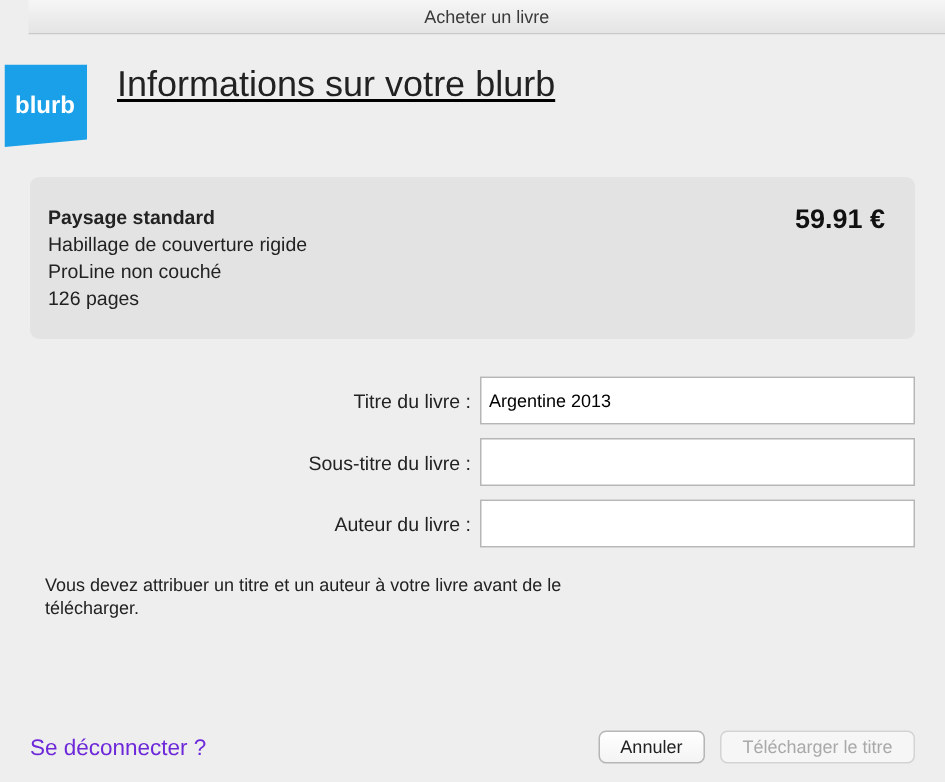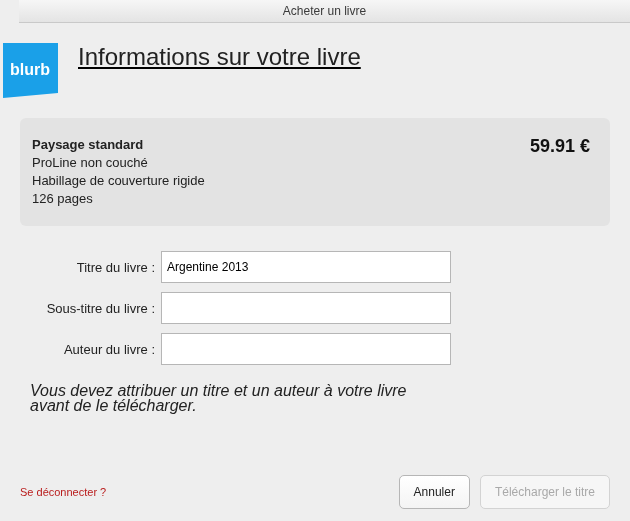--- a/index.html
+++ b/index.html
@@ -77,20 +77,21 @@
   }
 
   
   .form {
     margin: 25px 20px 0 20px;
   }
   .form-row {
     display: flex;
     align-items: center;
     margin-bottom: 9px;
+    justify-content: flex-end;
   }
   .form-label {
     width: 135px;
     text-align: right;
     font-size: 13px;
     color: #222;
     padding-right: 6px;
   }
   .form-input {
     width: 290px;
@@ -99,44 +100,43 @@
     background: #fff;
     font-size: 12px;
     padding: 1px 5px;
     box-sizing: border-box;
     font-family: inherit;
     outline: none;
   }
 
   .hint {
     margin: 18px 20px 0 30px;
-    font-size: 16px;
+    font-size: 12px;
     line-height: 15px;
     color: #222;
     max-width: 400px;
-    font-style: italic;
   }
 
   
   .footer {
     position: absolute;
     left: 0; right: 0;
     bottom: 12px;
     padding: 0 20px;
     display: flex;
     align-items: center;
   }
   .link {
-    font-size: 11px;
-    color: #b91c1c;
+    font-size: 15px;
+    color: #6d28d9;
     cursor: pointer;
   }
   .spacer { flex: 1; }
   .btn {
-    height: 34px;
+    height: 22px;
     border-radius: 5px;
     border: 1px solid #b6b6b6;
     background: linear-gradient(to bottom, #ffffff, #f4f4f4);
     font-size: 12px;
     padding: 0 14px;
     margin-left: 10px;
     cursor: pointer;
     font-family: inherit;
     color: #222;
   }
@@ -156,28 +156,28 @@
 
 <div class="window">
 
   <div class="header">
     <div class="logo">
       <svg width="55" height="55" viewBox="0 0 55 55">
         <polygon points="0,0 55,0 55,50 0,55" fill="#1aa0e8"></polygon>
         <text x="27" y="32" text-anchor="middle" font-family="Helvetica Neue, Arial" font-size="16" font-weight="600" fill="#ffffff">blurb</text>
       </svg>
     </div>
-    <div class="page-title">Informations sur votre livre</div>
+    <div class="page-title">Informations sur votre blurb</div>
   </div>
 
   <div class="summary">
     <div class="summary-left">
       <div class="format">Paysage standard</div>
+      <div>Habillage de couverture rigide</div>
       <div>ProLine non couché</div>
-      <div>Habillage de couverture rigide</div>
       <div>126 pages</div>
     </div>
     <div class="summary-price">59.91 €</div>
   </div>
 
   <div class="form">
     <div class="form-row">
       <div class="form-label">Titre du livre :</div>
       <input class="form-input" type="text" value="Argentine 2013" style="">
     </div>

